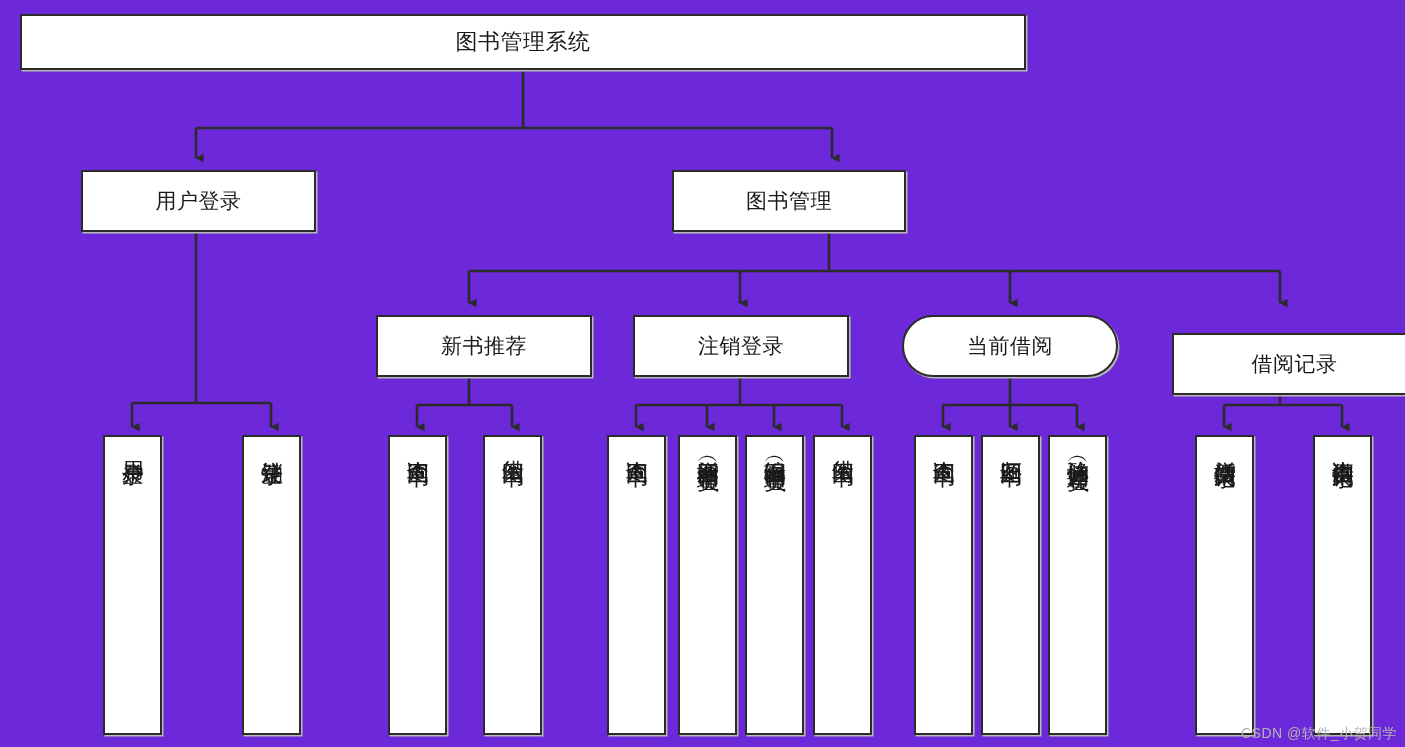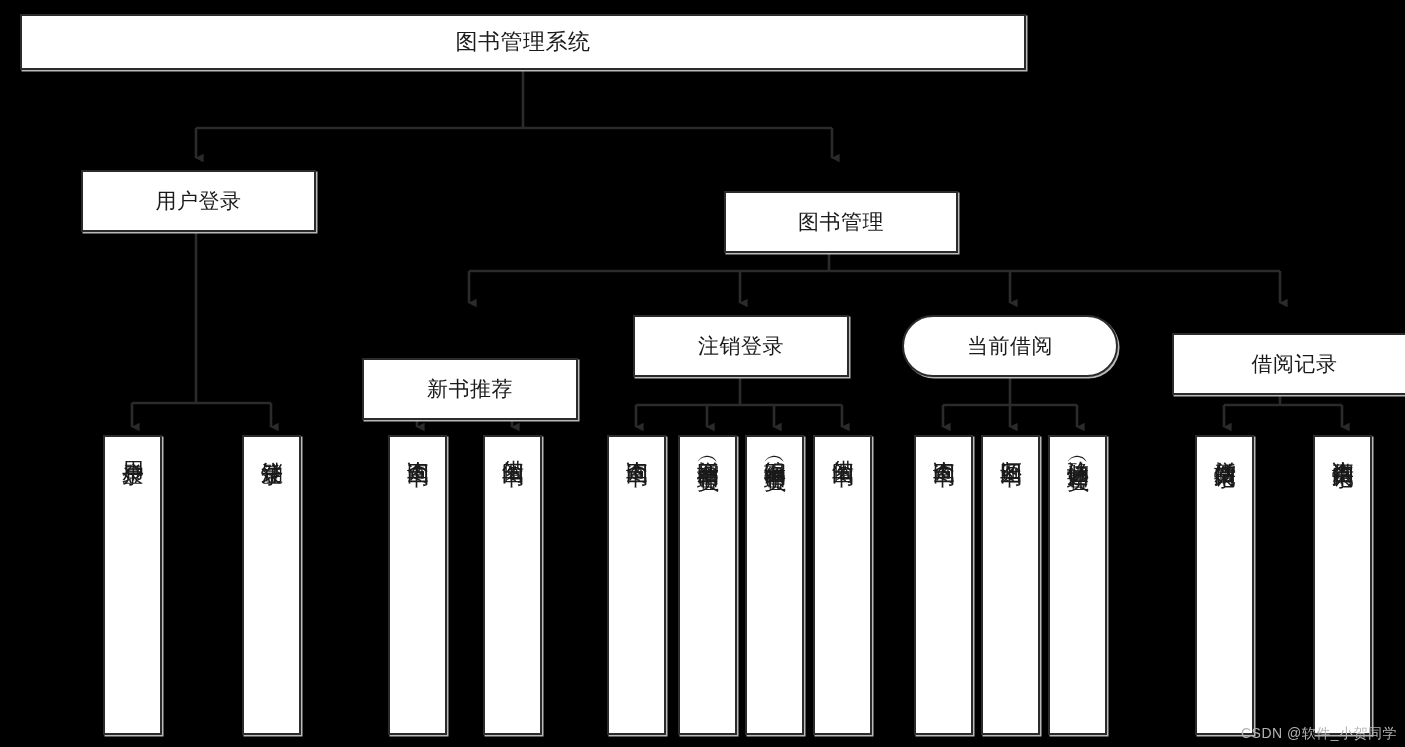--- a/index.html
+++ b/index.html
@@ -7,21 +7,21 @@
     padding: 0;
     background: #ffffff;
   }
   body {
     font-family: "Liberation Sans", "DejaVu Sans", sans-serif;
   }
   #canvas {
     position: relative;
     width: 1405px;
     height: 747px;
-    background: #000000;
+    background: #6d28d9;
     overflow: hidden;
   }
   svg.edges {
     position: absolute;
     left: 0;
     top: 0;
     width: 1405px;
     height: 747px;
     pointer-events: none;
   }
@@ -123,25 +123,25 @@
     </g>
   </svg>
 
   <div class="node root" style="left:20px; top:14px; width:1006px; height:56px;">
     <span class="label">图书管理系统</span>
   </div>
 
   <div class="node lvl2" style="left:81px; top:170px; width:235px; height:62px;">
     <span class="label">用户登录</span>
   </div>
-  <div class="node lvl2" style="left:724px; top:170px; width:234px; height:62px;margin-top:21px;">
+  <div class="node lvl2" style="left:672px; top:170px; width:234px; height:62px;">
     <span class="label">图书管理</span>
   </div>
 
-  <div class="node lvl3" style="left:362px; top:315px; width:216px; height:62px;margin-top:43px;">
+  <div class="node lvl3" style="left:376px; top:315px; width:216px; height:62px;">
     <span class="label">新书推荐</span>
   </div>
   <div class="node lvl3" style="left:633px; top:315px; width:216px; height:62px;">
     <span class="label">注销登录</span>
   </div>
   <div class="node lvl3" style="left:902px; top:315px; width:216px; height:62px;border-radius:31px;">
     <span class="label">当前借阅</span>
   </div>
   <div class="node lvl3" style="left:1172px; top:333px; width:245px; height:62px;">
     <span class="label">借阅记录</span>

